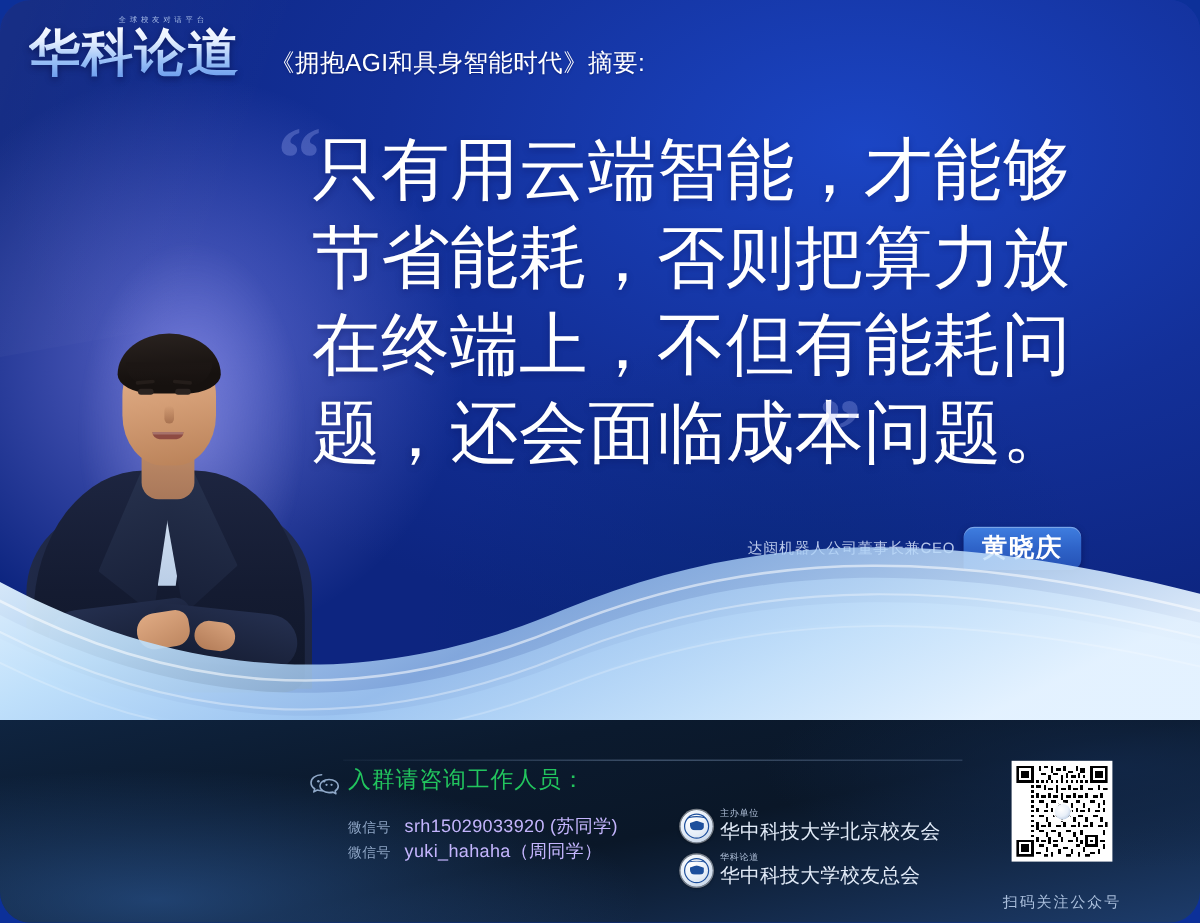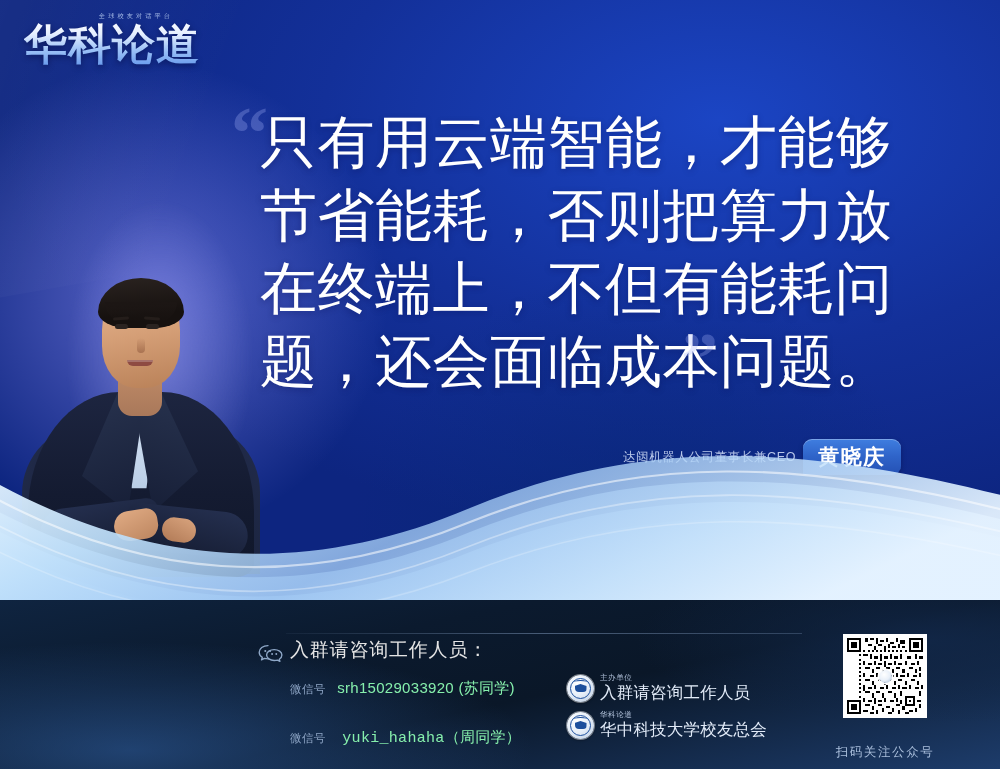--- a/index.html
+++ b/index.html
@@ -1,21 +1,21 @@
 <!DOCTYPE html>
 <html><head>
 <meta charset="utf-8">
 <style>
   * { margin:0; padding:0; box-sizing:border-box; }
   html,body { width:1000px; height:769px; overflow:hidden; }
   body {
     font-family:"Liberation Sans","DejaVu Sans",sans-serif;
     background:#0c3099;
   }
-  #poster { position:relative; width:1000px; height:769px; overflow:hidden; }
+  #poster { position:relative; width:1000px; height:769px; overflow:hidden;border-radius:26px; }
 
   
   .stage {
     position:absolute; left:0; top:0; width:1000px; height:630px;
     overflow:hidden;
     background:
       radial-gradient(circle 330px at 150px 300px, rgba(150,150,255,.55), rgba(120,120,240,0) 72%),
       radial-gradient(circle 420px at 640px 560px, rgba(8,40,120,.75), rgba(8,40,120,0) 70%),
       radial-gradient(ellipse 720px 420px at 720px 120px, #1b45c4 0%, #133099 55%, #0d2580 100%),
       linear-gradient(160deg,#0e33a4 0%,#1234a8 38%,#10309a 62%,#0b2473 100%);
@@ -196,27 +196,27 @@
       radial-gradient(ellipse 420px 120px at 930px 40px, rgba(18,40,74,.8), rgba(18,40,74,0) 70%),
       linear-gradient(168deg,#0f2440 0%,#0b1a2e 30%,#0a1728 55%,#1d3c6b 100%);
   }
   .footer-divider {
     position:absolute; left:286px; top:33px; width:516px; height:1px;
     background:linear-gradient(90deg, rgba(170,200,240,.05), rgba(170,200,240,.38), rgba(170,200,240,.22));
   }
   .wechat-icon { position:absolute; left:258px; top:644px; width:26px; height:20px; }
   .join-title {
     position:absolute; left:290px; top:637px;
-    font-size:19px; color:#e5e5e5; letter-spacing:.8px; white-space:nowrap;
+    font-size:19px; color:#22c55e; letter-spacing:.8px; white-space:nowrap;
   }
   .wx-row { position:absolute; white-space:nowrap; }
   .wx-row .wx-lbl { font-size:11.5px; color:#8fa6c6; letter-spacing:.4px; }
-  .wx-row .wx-val { font-size:15px; color:#86efac; letter-spacing:.3px; margin-left:7px; }
+  .wx-row .wx-val { font-size:15px; color:#c4b5fd; letter-spacing:.3px; margin-left:7px; }
   .wx-row.r1 { left:290px; top:679px; }
-  .wx-row.r2 { left:290px; top:728px;font-family:Liberation Mono, monospace; }
+  .wx-row.r2 { left:290px; top:700px; }
 
   .org { position:absolute; height:30px; }
   .org.o1 { left:567px; top:673px; }
   .org.o2 { left:567px; top:710px; }
   .org-seal {
     position:absolute; left:0; top:2px; width:27px; height:27px; border-radius:50%;
     background:radial-gradient(circle at 38% 32%, #ffffff 0%, #e6eef8 48%, #b9c9de 100%);
     box-shadow:0 0 0 1px rgba(255,255,255,.45), 0 1px 3px rgba(0,0,0,.45);
     overflow:hidden;
   }
@@ -266,20 +266,21 @@
 
   <div class="stage">
     <div class="sheen"></div>
     <div class="glowcol"></div>
 
     <div class="header">
       <div class="logo-wrap">
         <div class="logo-tag">全球校友对话平台</div>
         <div class="logo-main">华科论道</div>
       </div>
+      <div class="header-title">《拥抱AGI和具身智能时代》摘要:</div>
     </div>
 
     <div class="qmark-open">“</div>
     <div class="quote">只有用云端智能，才能够节省能耗，否则把算力放在终端上，不但有能耗问题，还会面临成本问题。</div>
     <div class="qmark-close">”</div>
 
     <div class="attrib-role">达闼机器人公司董事长兼CEO</div>
     <div class="namebadge">
       <span>黄晓庆</span>
     </div>
@@ -378,21 +379,21 @@
     <span class="wx-val">yuki_hahaha（周同学）</span>
   </div>
 
   <div class="org o1">
     <div class="org-seal">
       <div class="ring"></div>
         <div class="arc"></div>
         <div class="bk"></div>
     </div>
     <div class="org-kind">主办单位</div>
-    <div class="org-name">入群请咨询工作人员</div>
+    <div class="org-name">华中科技大学北京校友会</div>
   </div>
   <div class="org o2">
     <div class="org-seal">
       <div class="ring"></div>
         <div class="arc"></div>
         <div class="bk"></div>
     </div>
     <div class="org-kind">华科论道</div>
     <div class="org-name">华中科技大学校友总会</div>
   </div>

